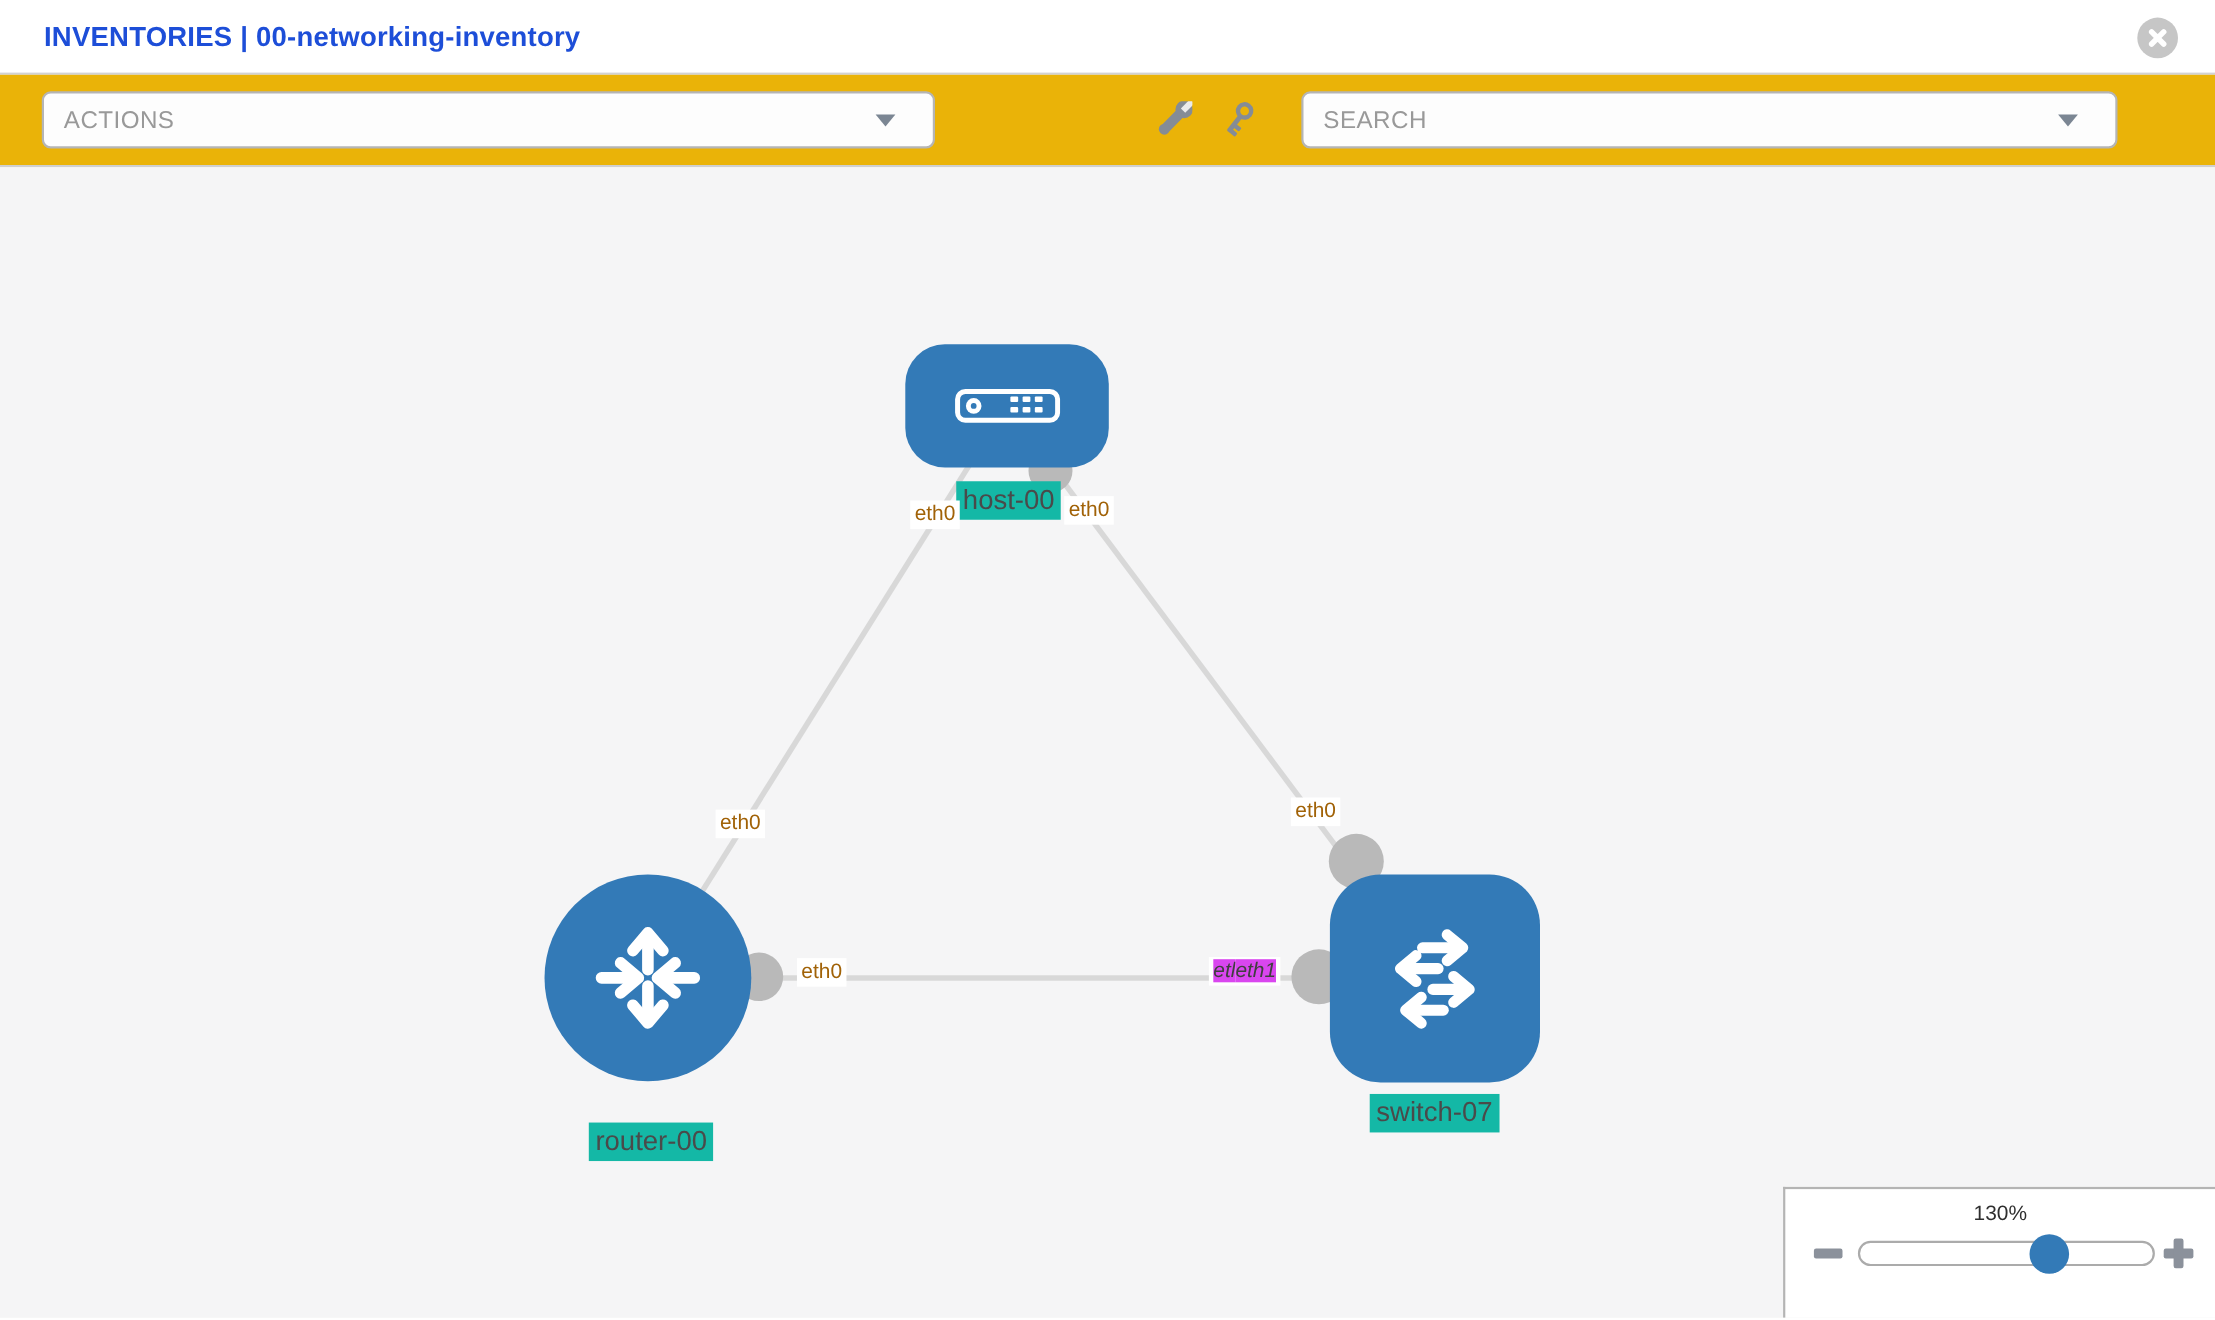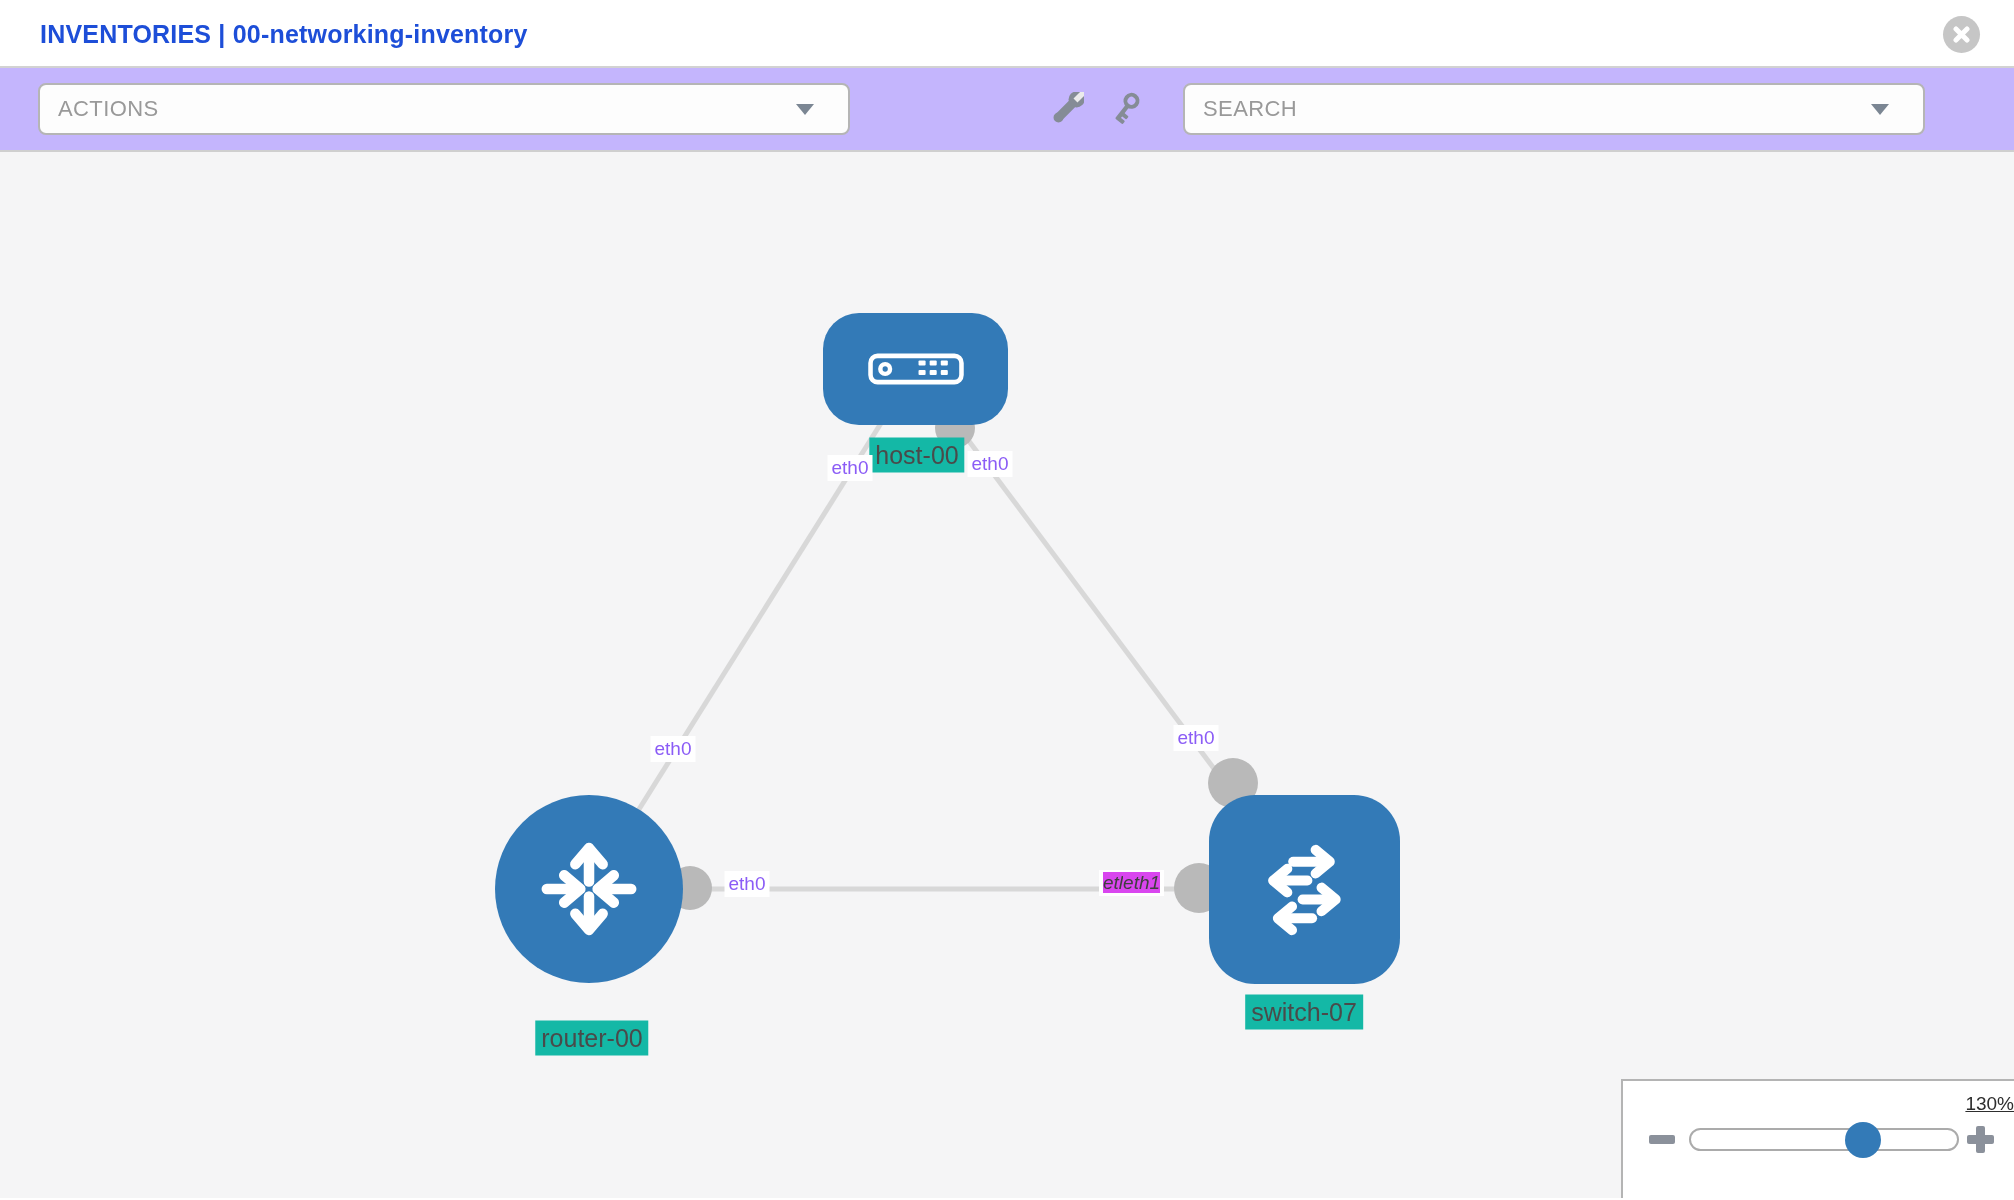--- a/index.html
+++ b/index.html
@@ -5,21 +5,21 @@
   * { margin:0; padding:0; box-sizing:border-box; }
   html,body { width:2014px; height:1200px; font-family:"Liberation Sans","DejaVu Sans",sans-serif; background:#fff; }
   .app { position:relative; width:2014px; height:1200px; overflow:hidden; background:#fff; }
 
   
   .header { position:relative; height:68px; background:#fff; border-bottom:2px solid #d2d2d2; }
   .page-title { position:absolute; left:40px; top:20px; font-size:25px; font-weight:bold; color:#1d4ed8; letter-spacing:.2px; }
   .close-btn { position:absolute; right:34px; top:16px; width:37px; height:37px; border-radius:50%; background:#c6c6c6; display:flex; align-items:center; justify-content:center; cursor:pointer; }
 
   
-  .toolbar { position:relative; height:84px; background:#c4b5fd; border-bottom:2px solid #cfcfcf; }
+  .toolbar { position:relative; height:84px; background:#eab308; border-bottom:2px solid #cfcfcf; }
   .select-box { position:absolute; top:15px; height:52px; background:#fdfdfd; border:2px solid #b5b5b5; border-radius:8px; display:flex; align-items:center; cursor:pointer; }
   .actions-box { left:38px; width:812px; }
   .search-box  { left:1183px; width:742px; }
   .select-box .value { margin-left:18px; font-size:22px; color:#999; letter-spacing:.4px; }
   .caret { position:absolute; right:34px; top:50%; margin-top:-5px; width:0; height:0;
            border-left:9px solid transparent; border-right:9px solid transparent; border-top:11px solid #7b8693; }
   .tool-icon { position:absolute; top:24px; width:34px; height:34px; cursor:pointer; }
   .wrench-btn { left:1050px; }
   .key-btn { left:1115px; }
 
@@ -27,30 +27,30 @@
   .canvas { position:relative; width:2014px; height:1046px; background:#f5f5f6; overflow:hidden; }
   .links-layer { position:absolute; left:0; top:0; }
 
   .node { position:absolute; background:#337ab7; display:flex; align-items:center; justify-content:center; cursor:pointer; }
   .node-host   { left:823px;  top:161px; width:185px; height:112px; border-radius:36px; }
   .node-router { left:495px;  top:643px; width:188px; height:188px; border-radius:50%; }
   .node-switch { left:1209px; top:643px; width:191px; height:189px; border-radius:46px; }
 
   .node-label { position:absolute; transform:translate(-50%,-50%); background:#14b8a6; color:#4a4a4a;
                 font-size:25px; padding:3px 6px; white-space:nowrap; }
-  .if-label { position:absolute; transform:translate(-50%,-50%); background:#fff; color:#8b5cf6;
+  .if-label { position:absolute; transform:translate(-50%,-50%); background:#fff; color:#a16207;
               font-size:19px; padding:2px 4px; white-space:nowrap; }
   .if-overlap { position:absolute; transform:translate(0,-50%); background:#fff; color:#3f3f3f;
                 font-size:19px; padding:2px 4px; white-space:nowrap; }
   .if-overlap span { background:#d946ef;font-style:italic; }
 
   
   .zoom-panel { position:absolute; right:0; bottom:0; width:393px; height:119px; background:#fff;
                 border-left:2px solid #b4b4b4; border-top:2px solid #b4b4b4; }
-  .zoom-level { position:absolute; left:0; right:0; top:12px; text-align:right; font-size:19px; color:#2e2e2e;text-decoration:underline; }
+  .zoom-level { position:absolute; left:0; right:0; top:12px; text-align:center; font-size:19px; color:#2e2e2e; }
   .zoom-minus { position:absolute; left:26px; top:54px; width:26px; height:9px; background:#8b919b; border-radius:2px; cursor:pointer; }
   .zoom-plus  { position:absolute; right:20px; top:45px; width:27px; height:27px; cursor:pointer; }
   .zoom-plus::before { content:""; position:absolute; left:0; top:9px; width:27px; height:9px; background:#8b919b; border-radius:2px; }
   .zoom-plus::after  { content:""; position:absolute; left:9px; top:0; width:9px; height:27px; background:#8b919b; border-radius:2px; }
   .zoom-track { position:absolute; left:66px; top:47px; width:270px; height:23px; background:#fff;
                 border:2px solid #ababab; border-radius:12px; cursor:pointer; }
   .zoom-thumb { position:absolute; top:50%; left:64.6%; width:36px; height:36px; margin:-18px 0 0 -18px;
                 border-radius:50%; background:#337ab7; cursor:grab; }
 </style>
 </head>

